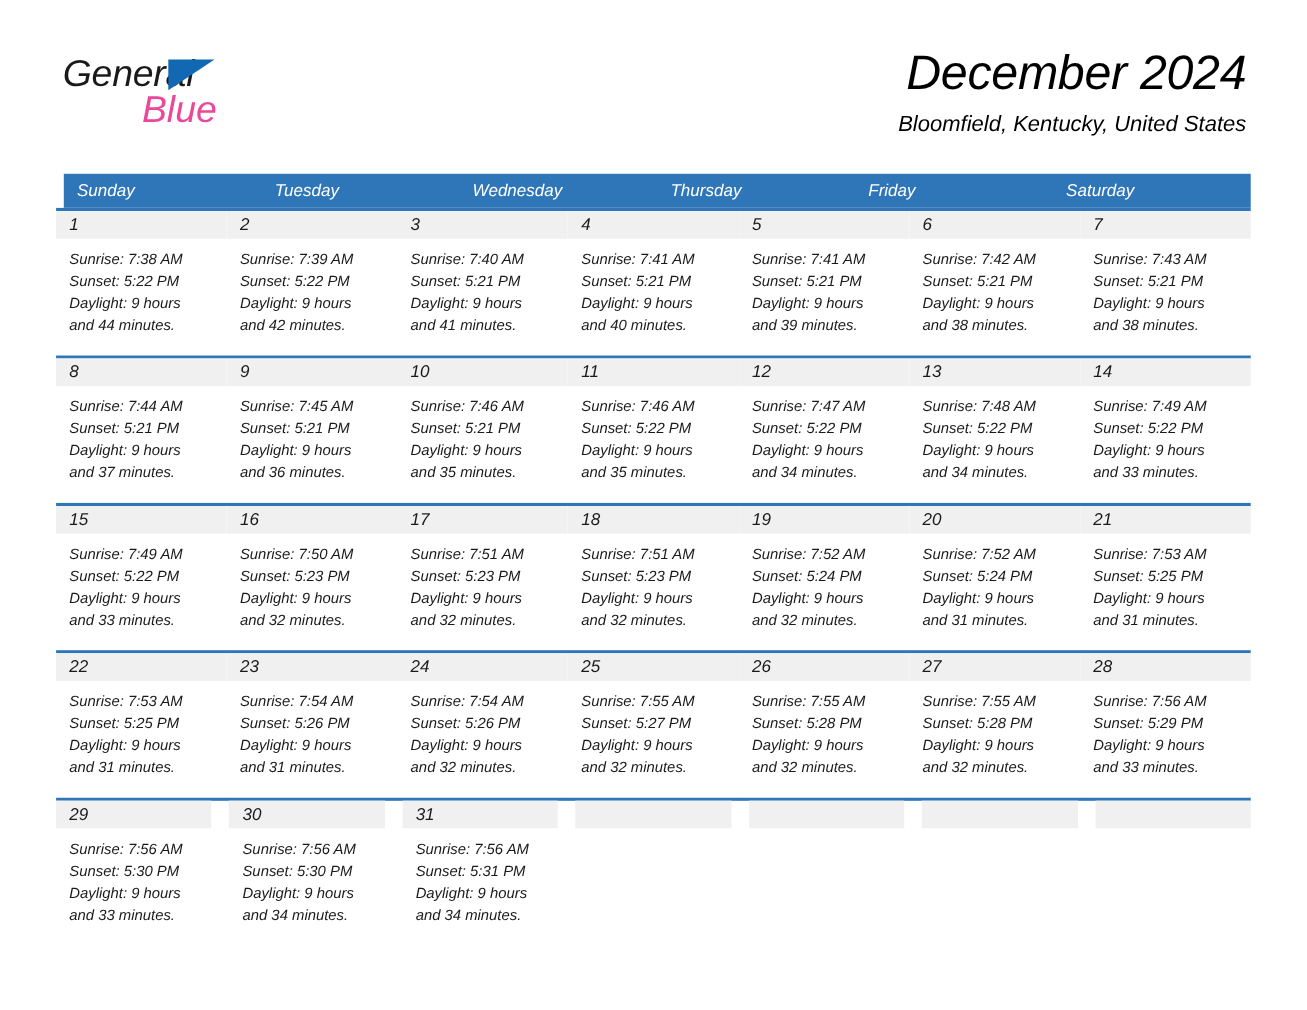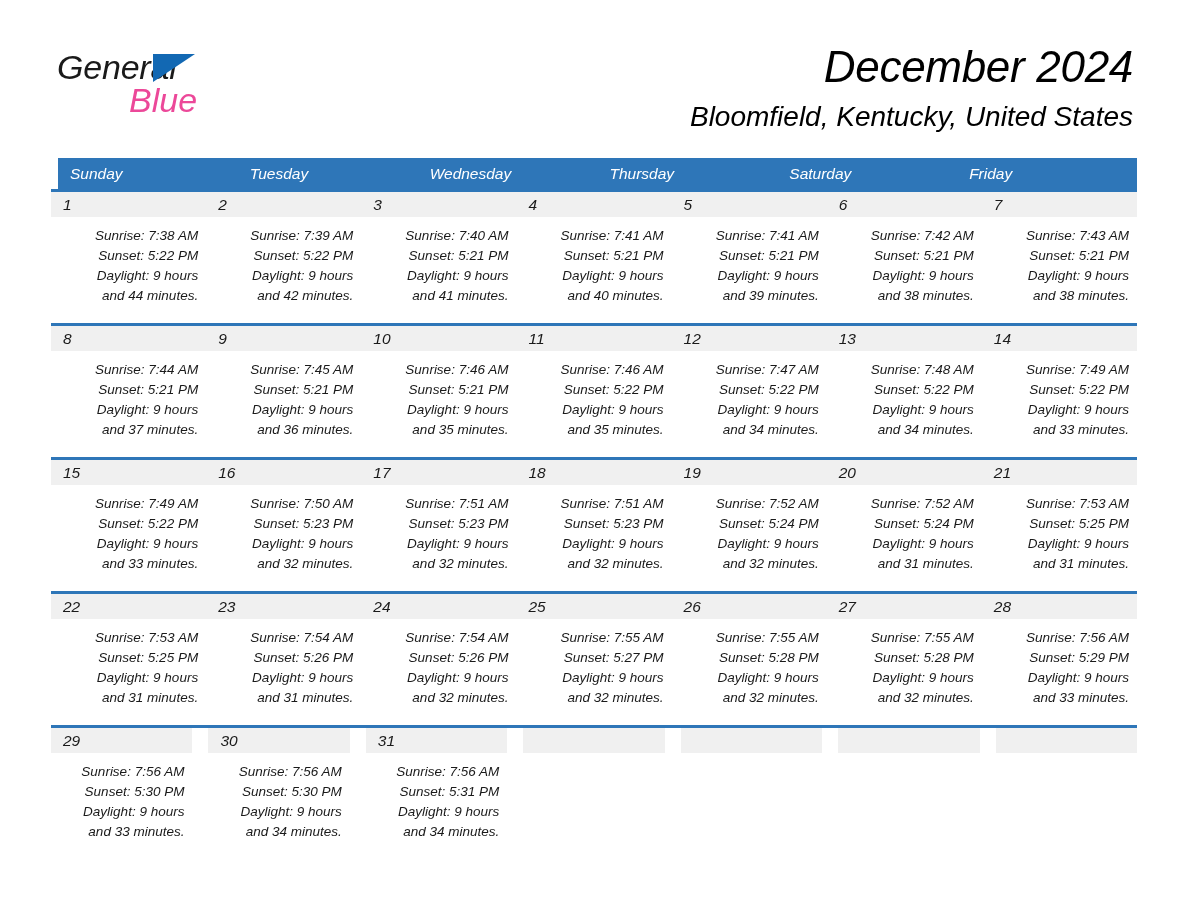--- a/index.html
+++ b/index.html
@@ -72,21 +72,21 @@
   }
   .cal-title {
     font-size: 44px;
     font-weight: 400;
     color: #000;
     line-height: 1.05;
     letter-spacing: -0.3px;
   }
   .cal-subtitle {
     margin-top: 12px;
-    font-size: 28px;
+    font-size: 20px;
     font-weight: 400;
     color: #000;
     line-height: 1.1;
   }
 
   
   .calendar {
     position: absolute;
     left: 51px;
     top: 158px;
@@ -128,21 +128,20 @@
     background: #f0f0f0;
   }
   .daynum {
     font-size: 15.5px;
     line-height: 25px;
     padding-left: 12px;
     color: #1a1a1a;
   }
   .day-body {
     padding: 9px 8px 0 12px;
-    text-align: right;
   }
   .day-line {
     font-size: 13.5px;
     line-height: 20px;
     color: #1a1a1a;
     white-space: nowrap;
   }
   .day.empty .daynum-band { background: #f0f0f0; }
 </style>
 </head>
@@ -164,22 +163,22 @@
     </div>
 
   </div>
 
   <div class="calendar">
     <div class="dow-row">
       <div class="dow">Sunday</div>
       <div class="dow">Tuesday</div>
       <div class="dow">Wednesday</div>
       <div class="dow">Thursday</div>
+      <div class="dow">Friday</div>
       <div class="dow">Saturday</div>
-      <div class="dow">Friday</div>
     </div>
     <div id="weeks-container">
         <div class="week">
           <div class="day">
             <div class="daynum-band">
               <div class="daynum">1</div>
             </div>
             <div class="day-body">
               <div class="day-line">Sunrise: 7:38 AM</div>
               <div class="day-line">Sunset: 5:22 PM</div>

